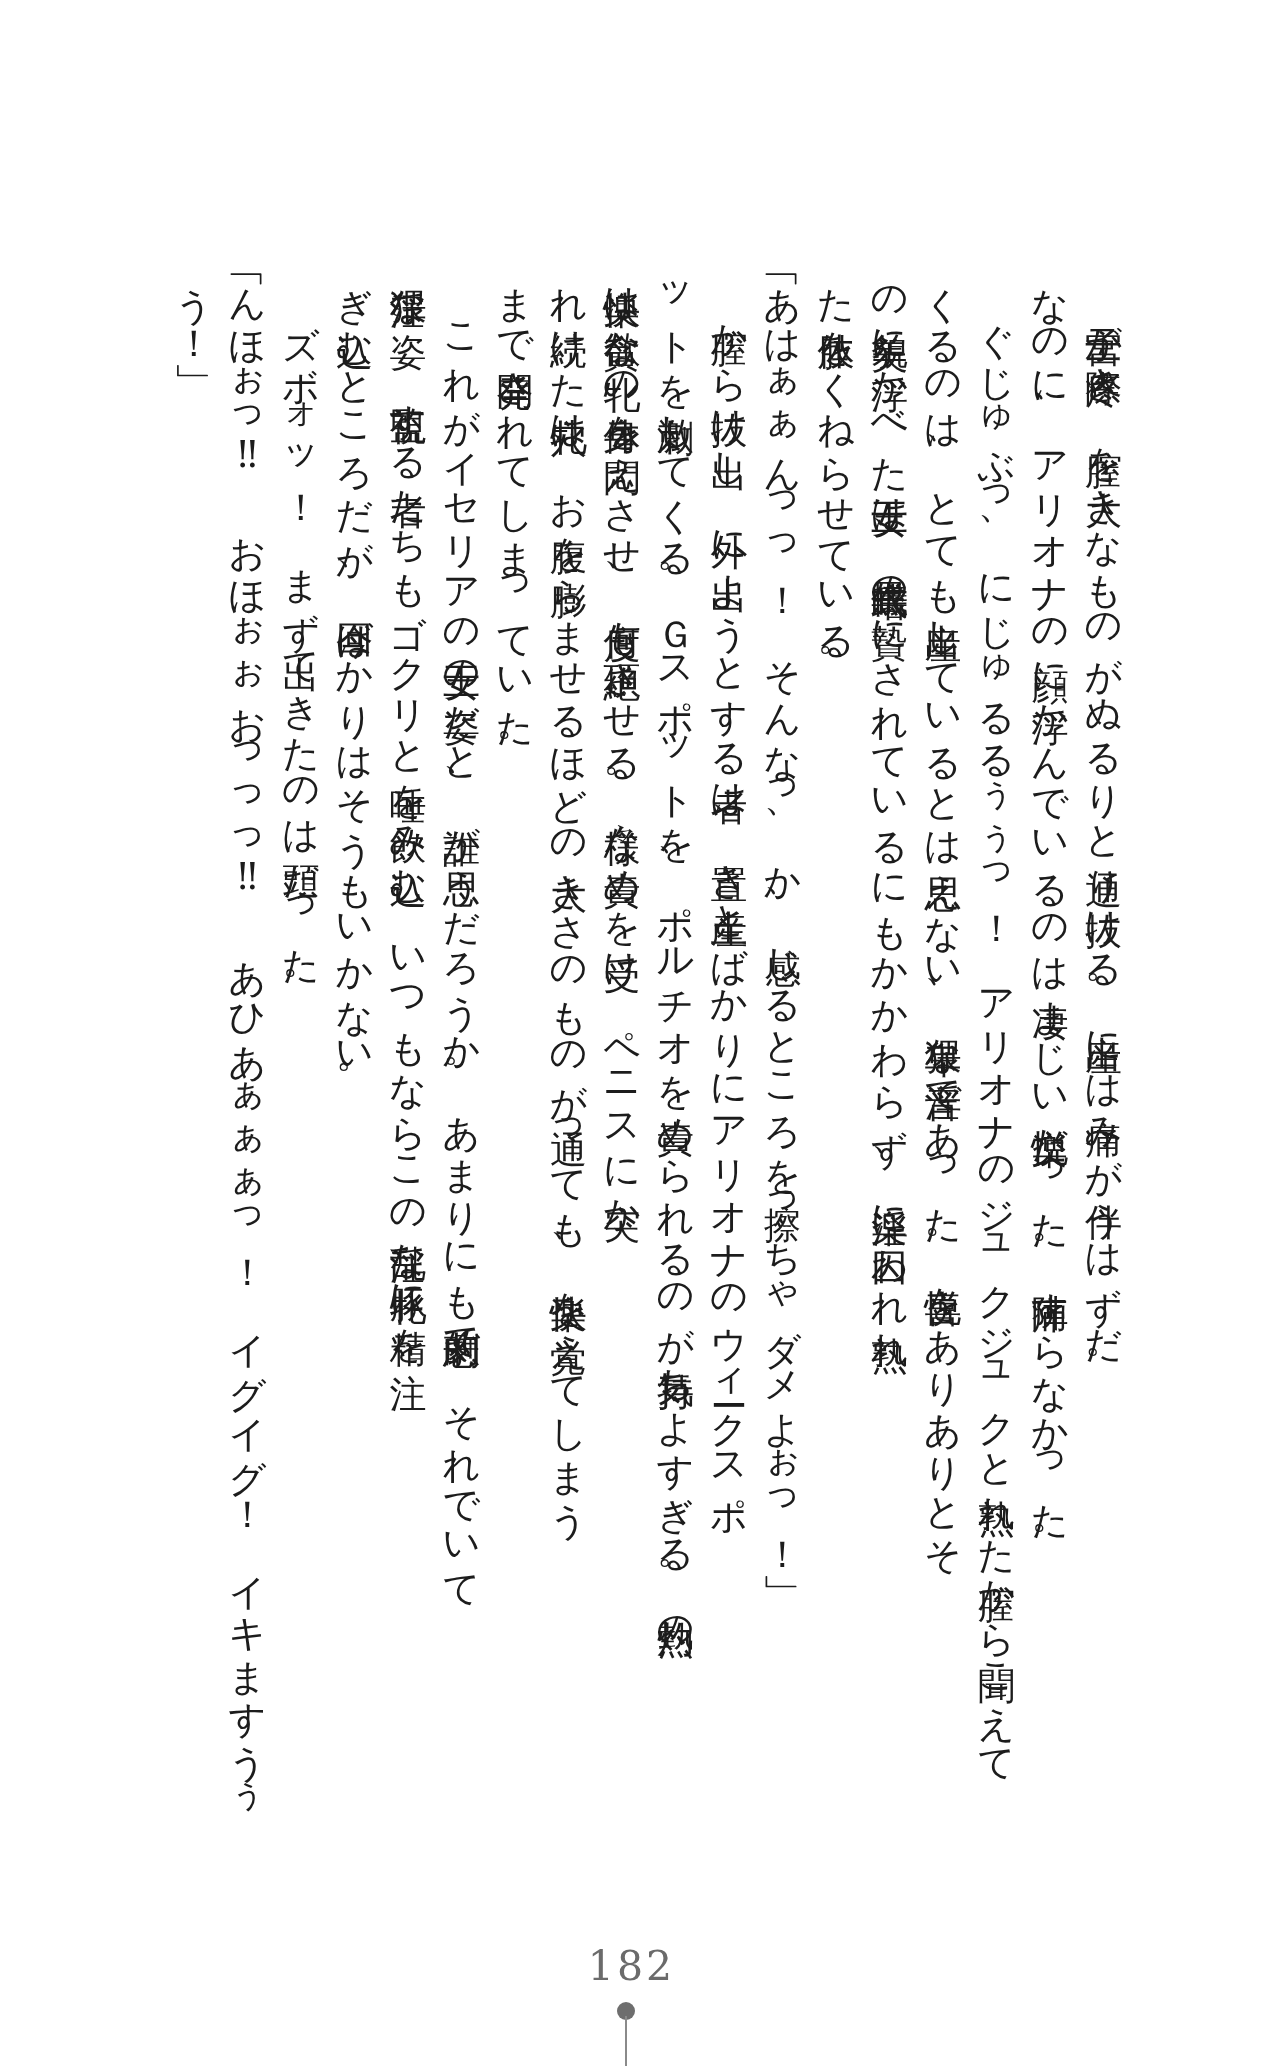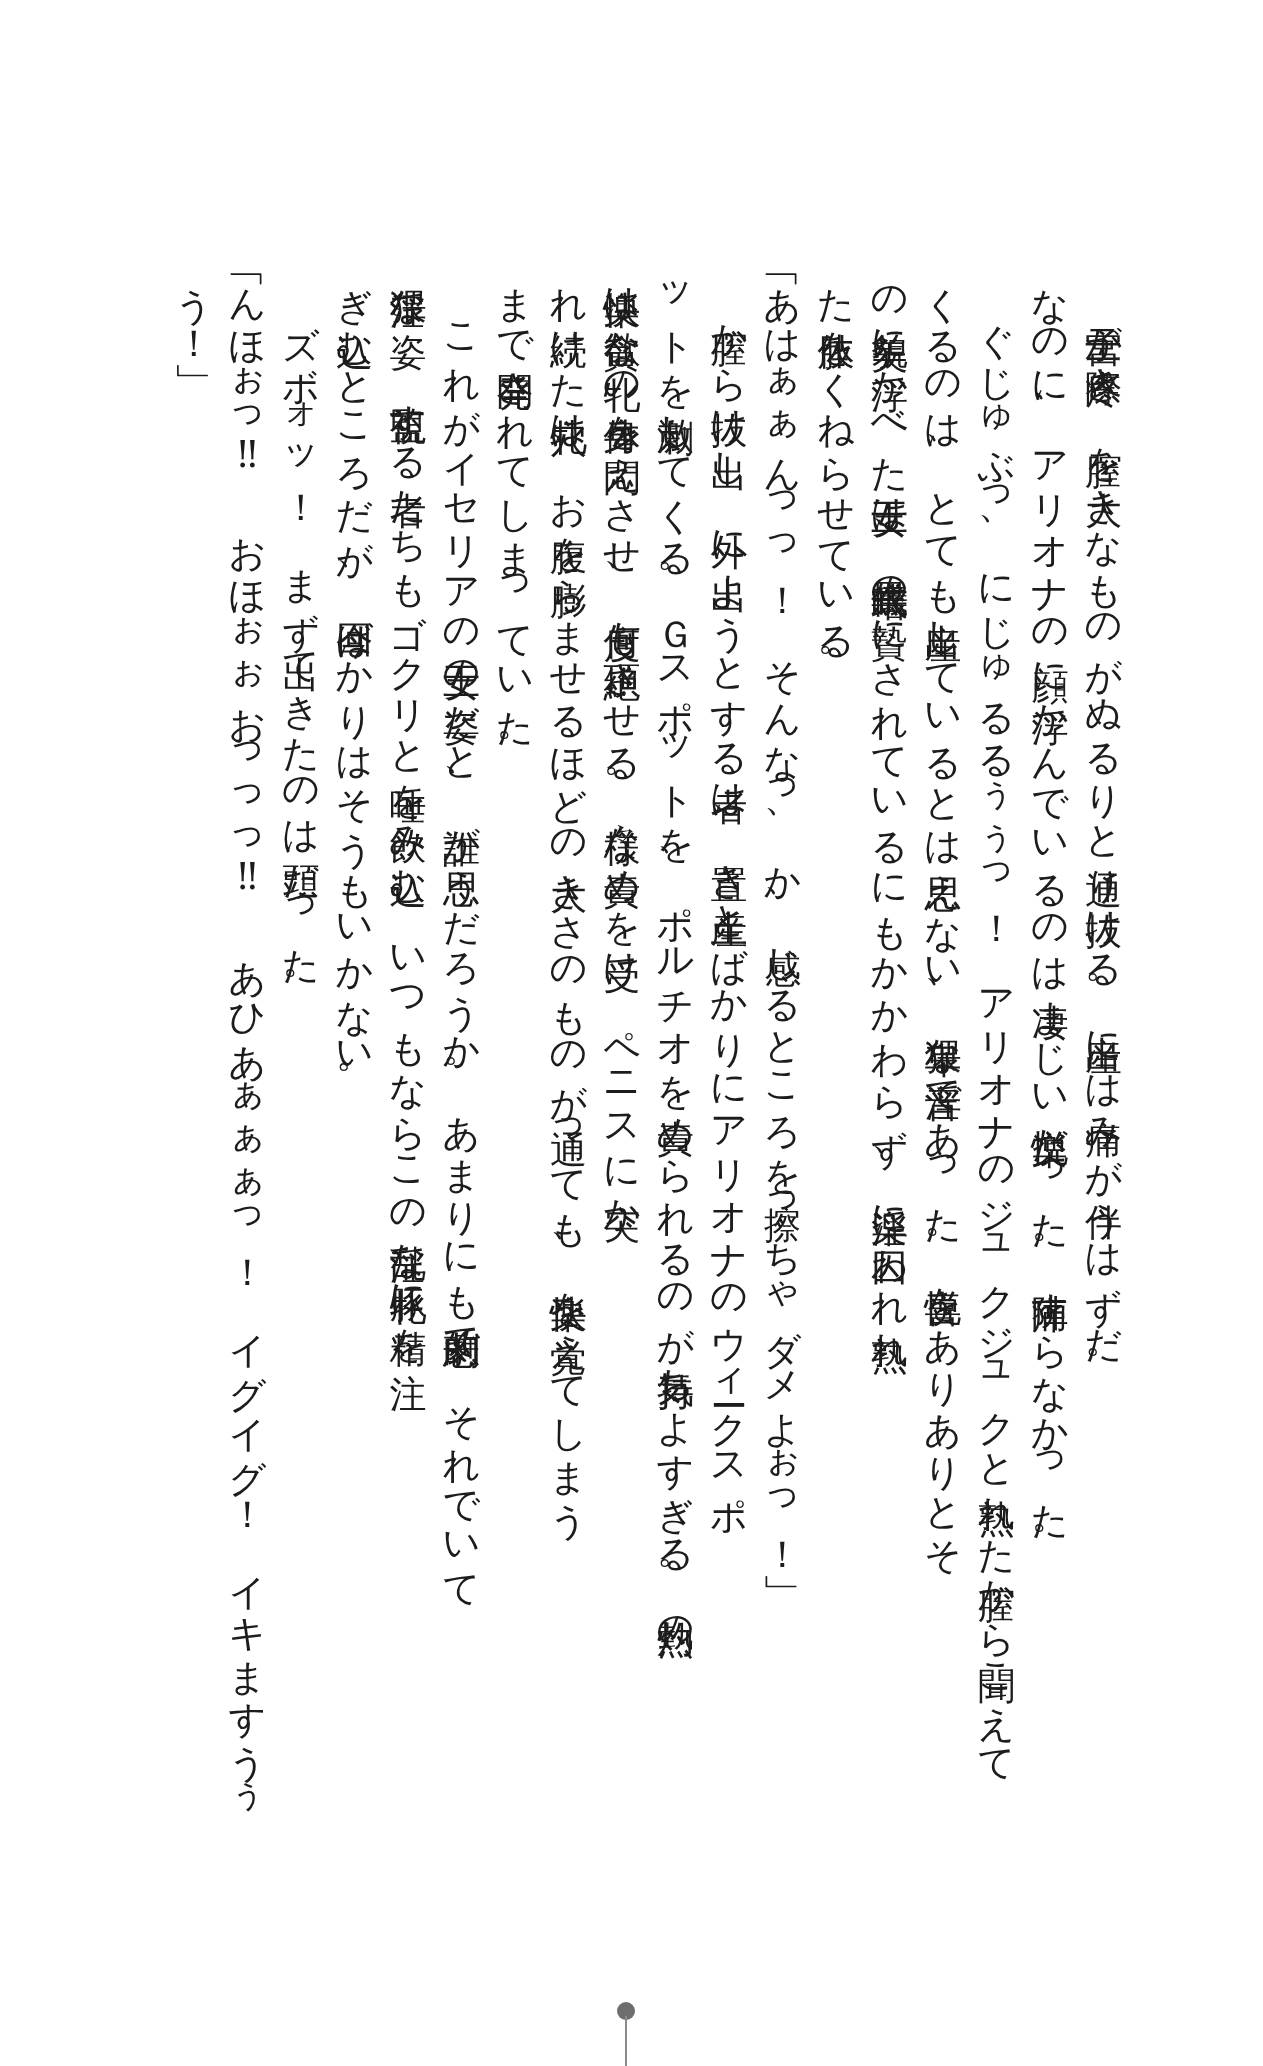--- a/index.html
+++ b/index.html
@@ -85,17 +85,20 @@
       <div class="text-column">れ続けた牝穴は、お腹を膨らませるほどの大きさのものが通っても、快楽を覚えてしまう</div>
       <div class="text-column">まで開発されてしまっていた。</div>
       <div class="text-column">　これがイセリアの女王の姿だと、誰が思うだろうか。あまりにも悲劇的で、それでいて</div>
       <div class="text-column">淫猥な姿。　監視する者たちもゴクリと唾を飲み込む。いつもならこの淫乱な牝豚に精を注</div>
       <div class="text-column">ぎ込むところだが、今回ばかりはそうもいかない。</div>
       <div class="text-column">　ズボォッ！　まず出てきたのは頭だった。</div>
       <div class="text-column">「んほぉっ‼　おほぉぉおっっっ‼　あひあぁぁぁっ！　イグイグ！　イキますうぅ</div>
       <div class="text-column">う！」</div>
     </div>
 
+  <div class="footer">
+    <span class="page-number">182</span>
+  </div>
 
   <div class="footer-dot"></div>
   <div class="footer-line"></div>
 
 </div>
 
 </body></html>

